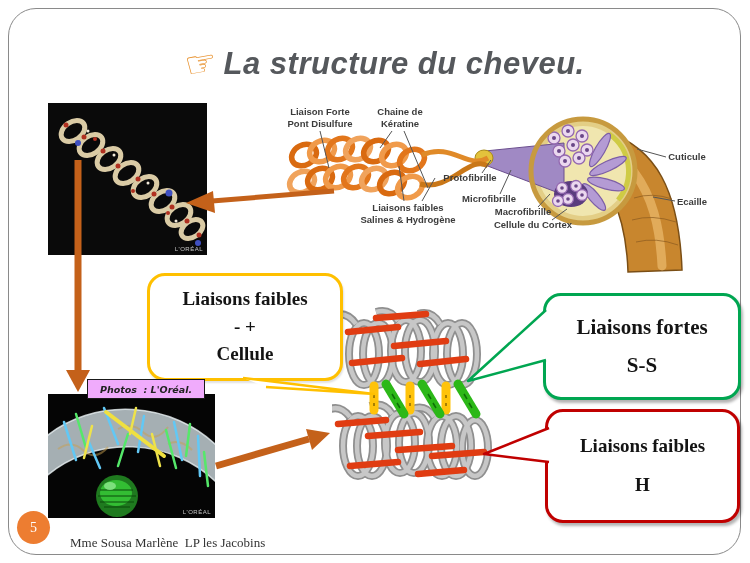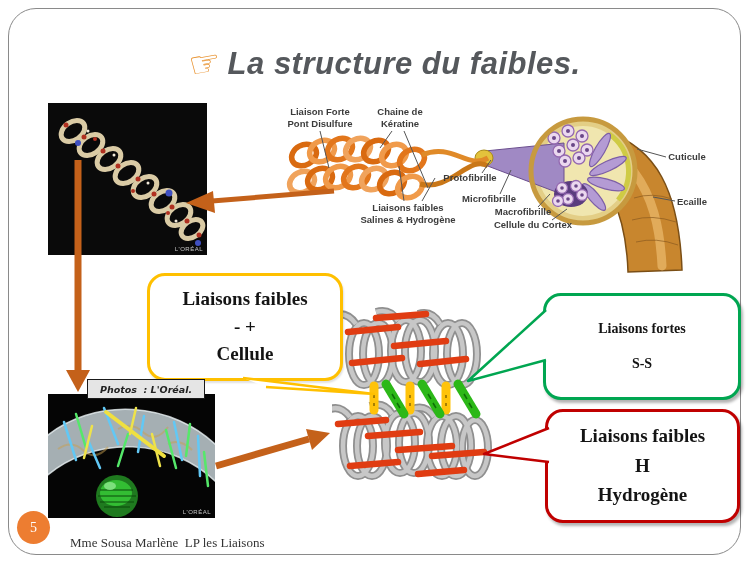--- a/index.html
+++ b/index.html
@@ -11,56 +11,56 @@
   .title-row{position:absolute;left:120px;top:38px;width:530px;height:52px;
              display:flex;align-items:center;justify-content:center;gap:6px;}
   .hand{color:#E8912D;font-size:36px;line-height:1;display:inline-block;
         transform:rotate(-10deg);font-family:"DejaVu Sans",sans-serif;}
   .title-text{font-style:italic;font-weight:600;font-size:31px;color:#55585C;letter-spacing:.5px;}
   
   .img-helix{position:absolute;left:48px;top:103px;width:159px;height:152px;background:#0a0a0a;z-index:1;}
   .img-cortex{position:absolute;left:48px;top:394px;width:167px;height:124px;background:#050505;z-index:1;}
   .watermark{position:absolute;right:4px;bottom:3px;color:rgba(255,255,255,.75);
              font-size:6px;letter-spacing:.5px;font-family:"Liberation Sans",sans-serif;}
-  .photos-label{position:absolute;left:87px;top:379px;width:116px;height:18px;background:#e5e5e5;
+  .photos-label{position:absolute;left:87px;top:379px;width:116px;height:18px;background:#f0abfc;
                 border:1px solid #1a1a1a;z-index:5;display:flex;align-items:center;justify-content:center;
                 font:italic bold 9.5px "DejaVu Sans",sans-serif;color:#222;white-space:pre;}
   
   .hair-svg{position:absolute;left:232px;top:98px;z-index:1;}
   .coil-svg{position:absolute;left:332px;top:306px;z-index:2;}
   .overlay-svg{position:absolute;left:0;top:0;z-index:6;pointer-events:none;}
   .hlabel{font:bold 9.5px "Liberation Sans",sans-serif;fill:#3c3c3c;}
   
   .callout{position:absolute;background:#fff;border-radius:18px;z-index:4;
            display:flex;flex-direction:column;align-items:center;justify-content:space-evenly;
            padding:6px 4px;box-sizing:border-box;text-align:center;
            font-family:"Liberation Serif",serif;font-weight:bold;color:#141414;}
   .callout .cl{line-height:1.1;white-space:pre;}
   .callout-salines{left:147px;top:273px;width:196px;height:108px;border:3px solid #FFC000;
                    font-size:19px;box-shadow:1px 2px 2px rgba(0,0,0,.12);}
   .callout-disulfures{left:543px;top:293px;width:198px;height:107px;border:3px solid #00A651;
-                   font-size:14px;box-shadow:2px 3px 3px rgba(0,0,0,.3);}
+                   font-size:21px;box-shadow:2px 3px 3px rgba(0,0,0,.3);}
   .callout-hydrogene{left:545px;top:409px;width:195px;height:114px;border:3px solid #C00000;
                    font-size:19px;box-shadow:2px 3px 3px rgba(0,0,0,.3);}
   
   .page-badge{position:absolute;left:17px;top:511px;width:33px;height:33px;border-radius:50%;
               background:#ED7D31;color:#fff;display:flex;align-items:center;justify-content:center;
               font:14px "Liberation Serif",serif;z-index:3;}
   .footer{position:absolute;left:70px;top:535px;font:13px "Liberation Serif",serif;
           color:#333;white-space:pre;z-index:3;}
 </style>
 </head>
 <body>
 
 <div class="slide">
   <div class="frame"></div>
 
   <div class="title-row">
     <span class="hand">☞</span>
-    <span class="title-text">La structure du faibles.</span>
+    <span class="title-text">La structure du cheveu.</span>
   </div>
 
   <div class="img-helix">
     <svg width="159" height="152">
       <g fill="none" stroke="#E6D6AE" stroke-width="5" opacity="0.95">
         <ellipse cx="25" cy="28" rx="13" ry="9" transform="rotate(-35 25 28)"></ellipse>
         <ellipse cx="43" cy="42" rx="13" ry="9" transform="rotate(-35 43 42)"></ellipse>
         <ellipse cx="61" cy="56" rx="13" ry="9" transform="rotate(-35 61 56)"></ellipse>
         <ellipse cx="79" cy="70" rx="13" ry="9" transform="rotate(-35 79 70)"></ellipse>
         <ellipse cx="97" cy="84" rx="13" ry="9" transform="rotate(-35 97 84)"></ellipse>
@@ -288,21 +288,20 @@
     <span class="cl">- +</span>
     <span class="cl">Cellule</span>
   </div>
   <div class="callout callout-disulfures">
     <span class="cl">Liaisons fortes</span>
     <span class="cl">S-S</span>
   </div>
   <div class="callout callout-hydrogene">
     <span class="cl">Liaisons faibles</span>
     <span class="cl">H</span>
-    <span class="cl">Hydrogène</span>
   </div>
 
   <svg class="overlay-svg" width="750" height="563">
     <g>
       <line x1="334" y1="191" x2="212" y2="201" stroke="#C4611A" stroke-width="5"></line>
       <polygon points="186,203 213,191 215,213" fill="#C4611A"></polygon>
     </g>
     <g>
       <line x1="78" y1="160" x2="78" y2="372" stroke="#C4611A" stroke-width="7"></line>
       <polygon points="78,392 66,370 90,370" fill="#C4611A"></polygon>
@@ -312,14 +311,14 @@
       <polygon points="330,433 312,450 306,429" fill="#C4611A"></polygon>
     </g>
     <path d="M 243 378 L 374 394 L 266 387" fill="#fff" stroke="#FFC000" stroke-width="2.5" stroke-linejoin="round"></path>
     <path d="M 546 310 L 468 381 L 546 360" fill="#fff" stroke="#00A651" stroke-width="2.5" stroke-linejoin="round"></path>
     <path d="M 549 428 L 484 454 L 549 462" fill="#fff" stroke="#C00000" stroke-width="2.5" stroke-linejoin="round"></path>
   </svg>
 
   <div class="page-badge">
     <span>5</span>
   </div>
-  <div class="footer">Mme Sousa Marlène  LP les Liaisons</div>
+  <div class="footer">Mme Sousa Marlène  LP les Jacobins</div>
 </div>
 
 </body></html>

